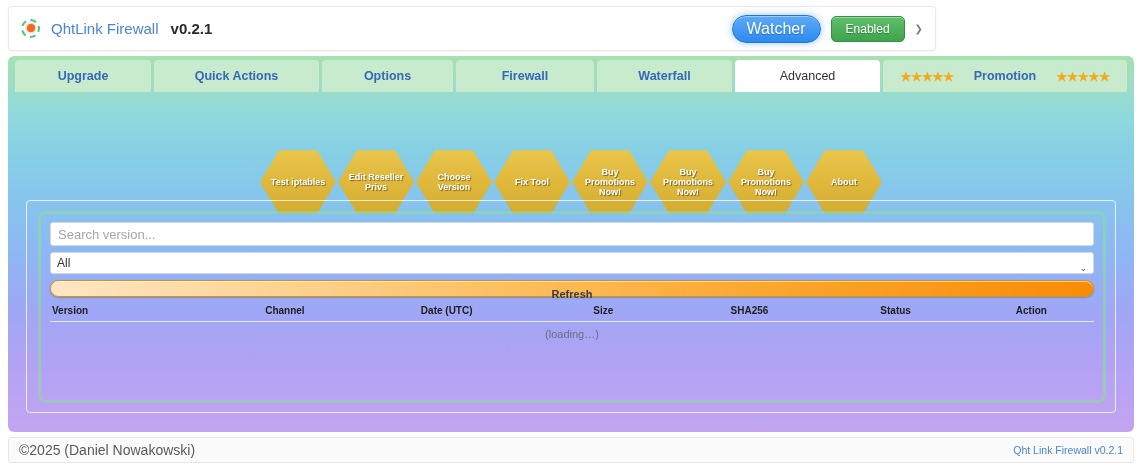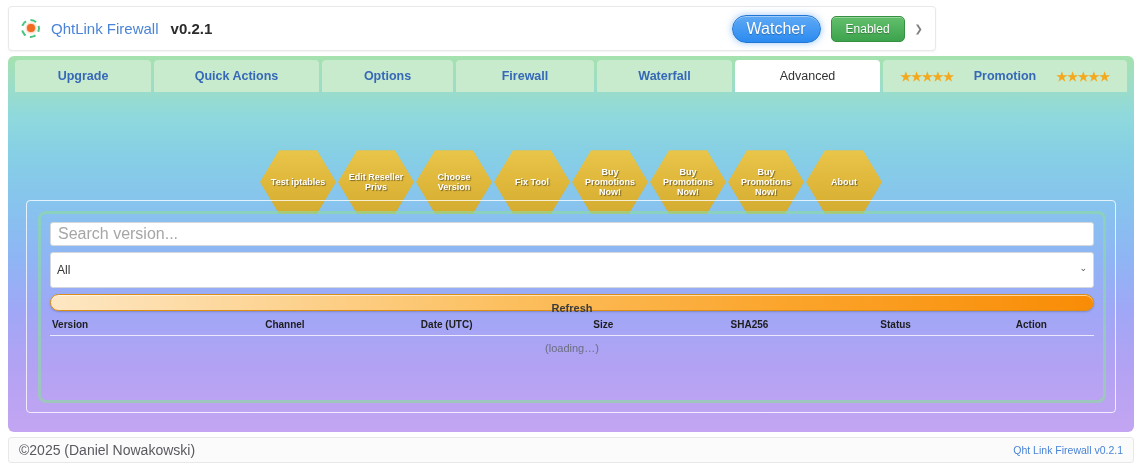--- a/index.html
+++ b/index.html
@@ -205,32 +205,32 @@
     background: transparent;
   }
 
   .search-input {
     display: block;
     width: 100%;
     height: 24px;
     border: 1px solid #d4d8dc;
     border-radius: 3px;
     background: #ffffff;
-    font-size: 16px;
+    font-size: 13px;
     color: #333;
     padding: 0 7px;
     outline: none;
     font-family: "Liberation Sans", sans-serif;
   }
   .search-input::placeholder { color: #a6a6a6; }
 
   .filter-select {
     display: block;
     width: 100%;
-    height: 36px;
+    height: 22px;
     margin-top: 6px;
     border: 1px solid #d4d8dc;
     border-radius: 3px;
     background: #ffffff;
     font-size: 12px;
     color: #333;
     padding: 0 6px;
     outline: none;
     font-family: "Liberation Sans", sans-serif;
     -webkit-appearance: none;

